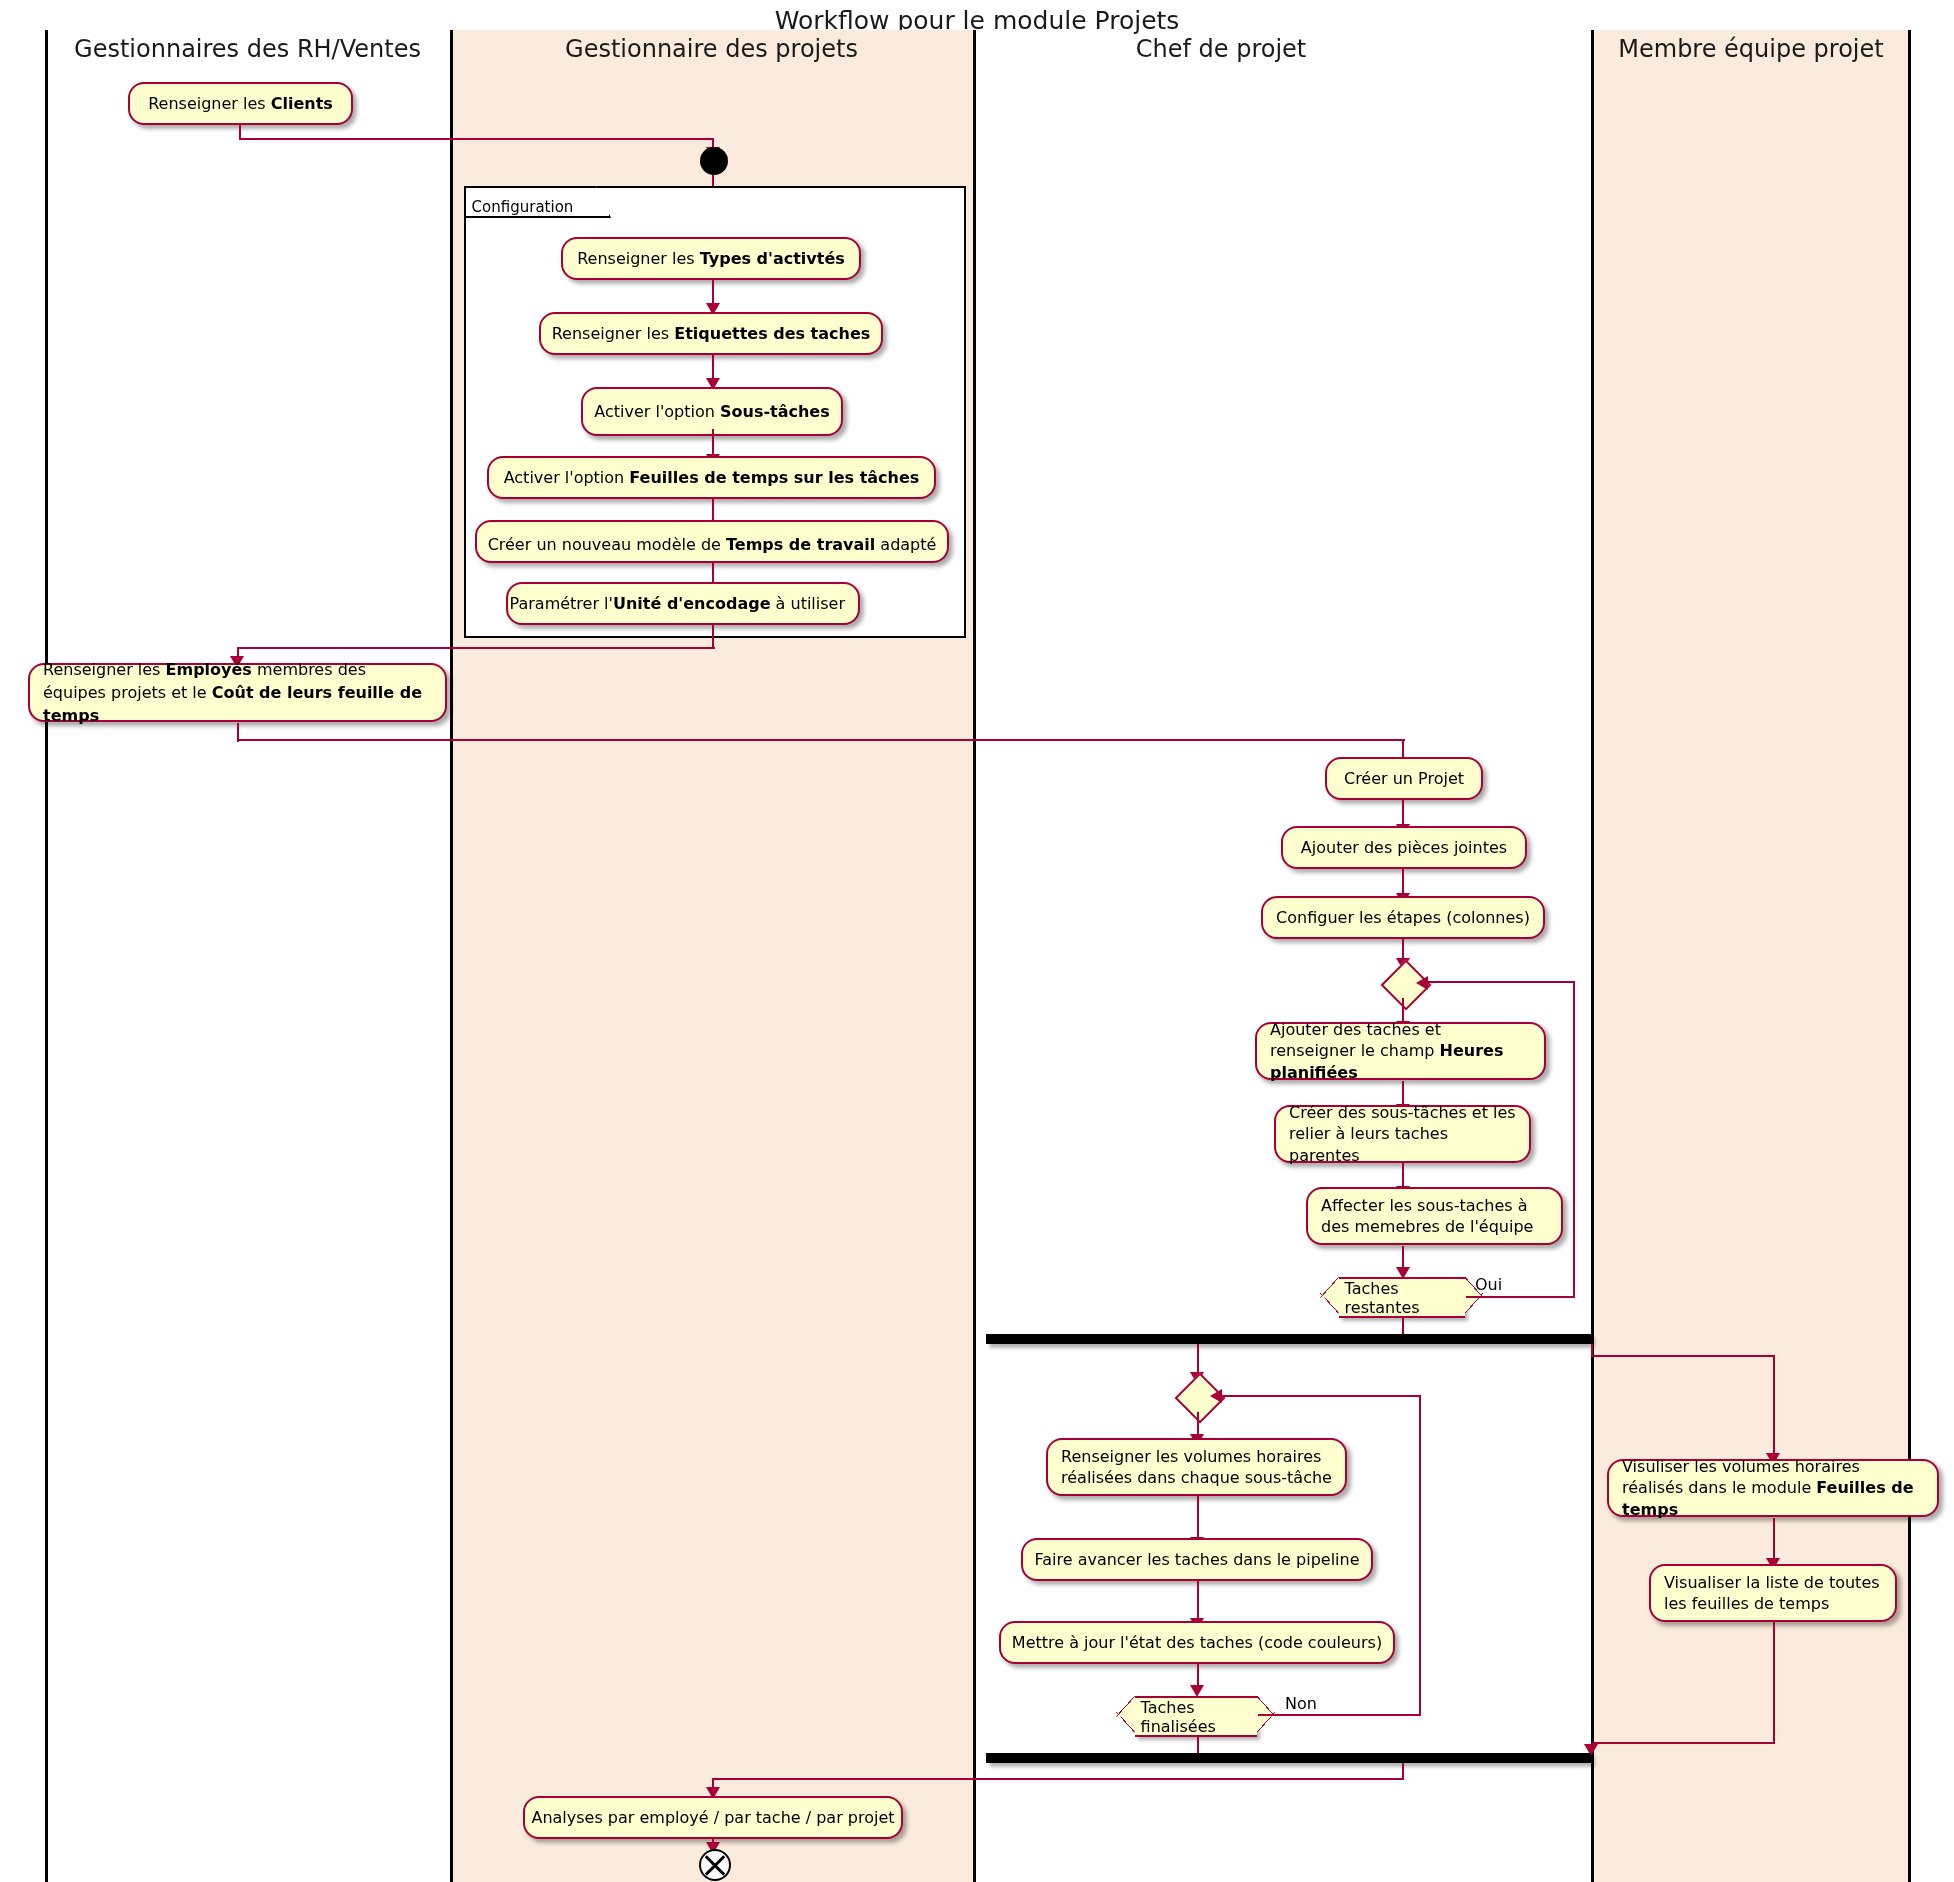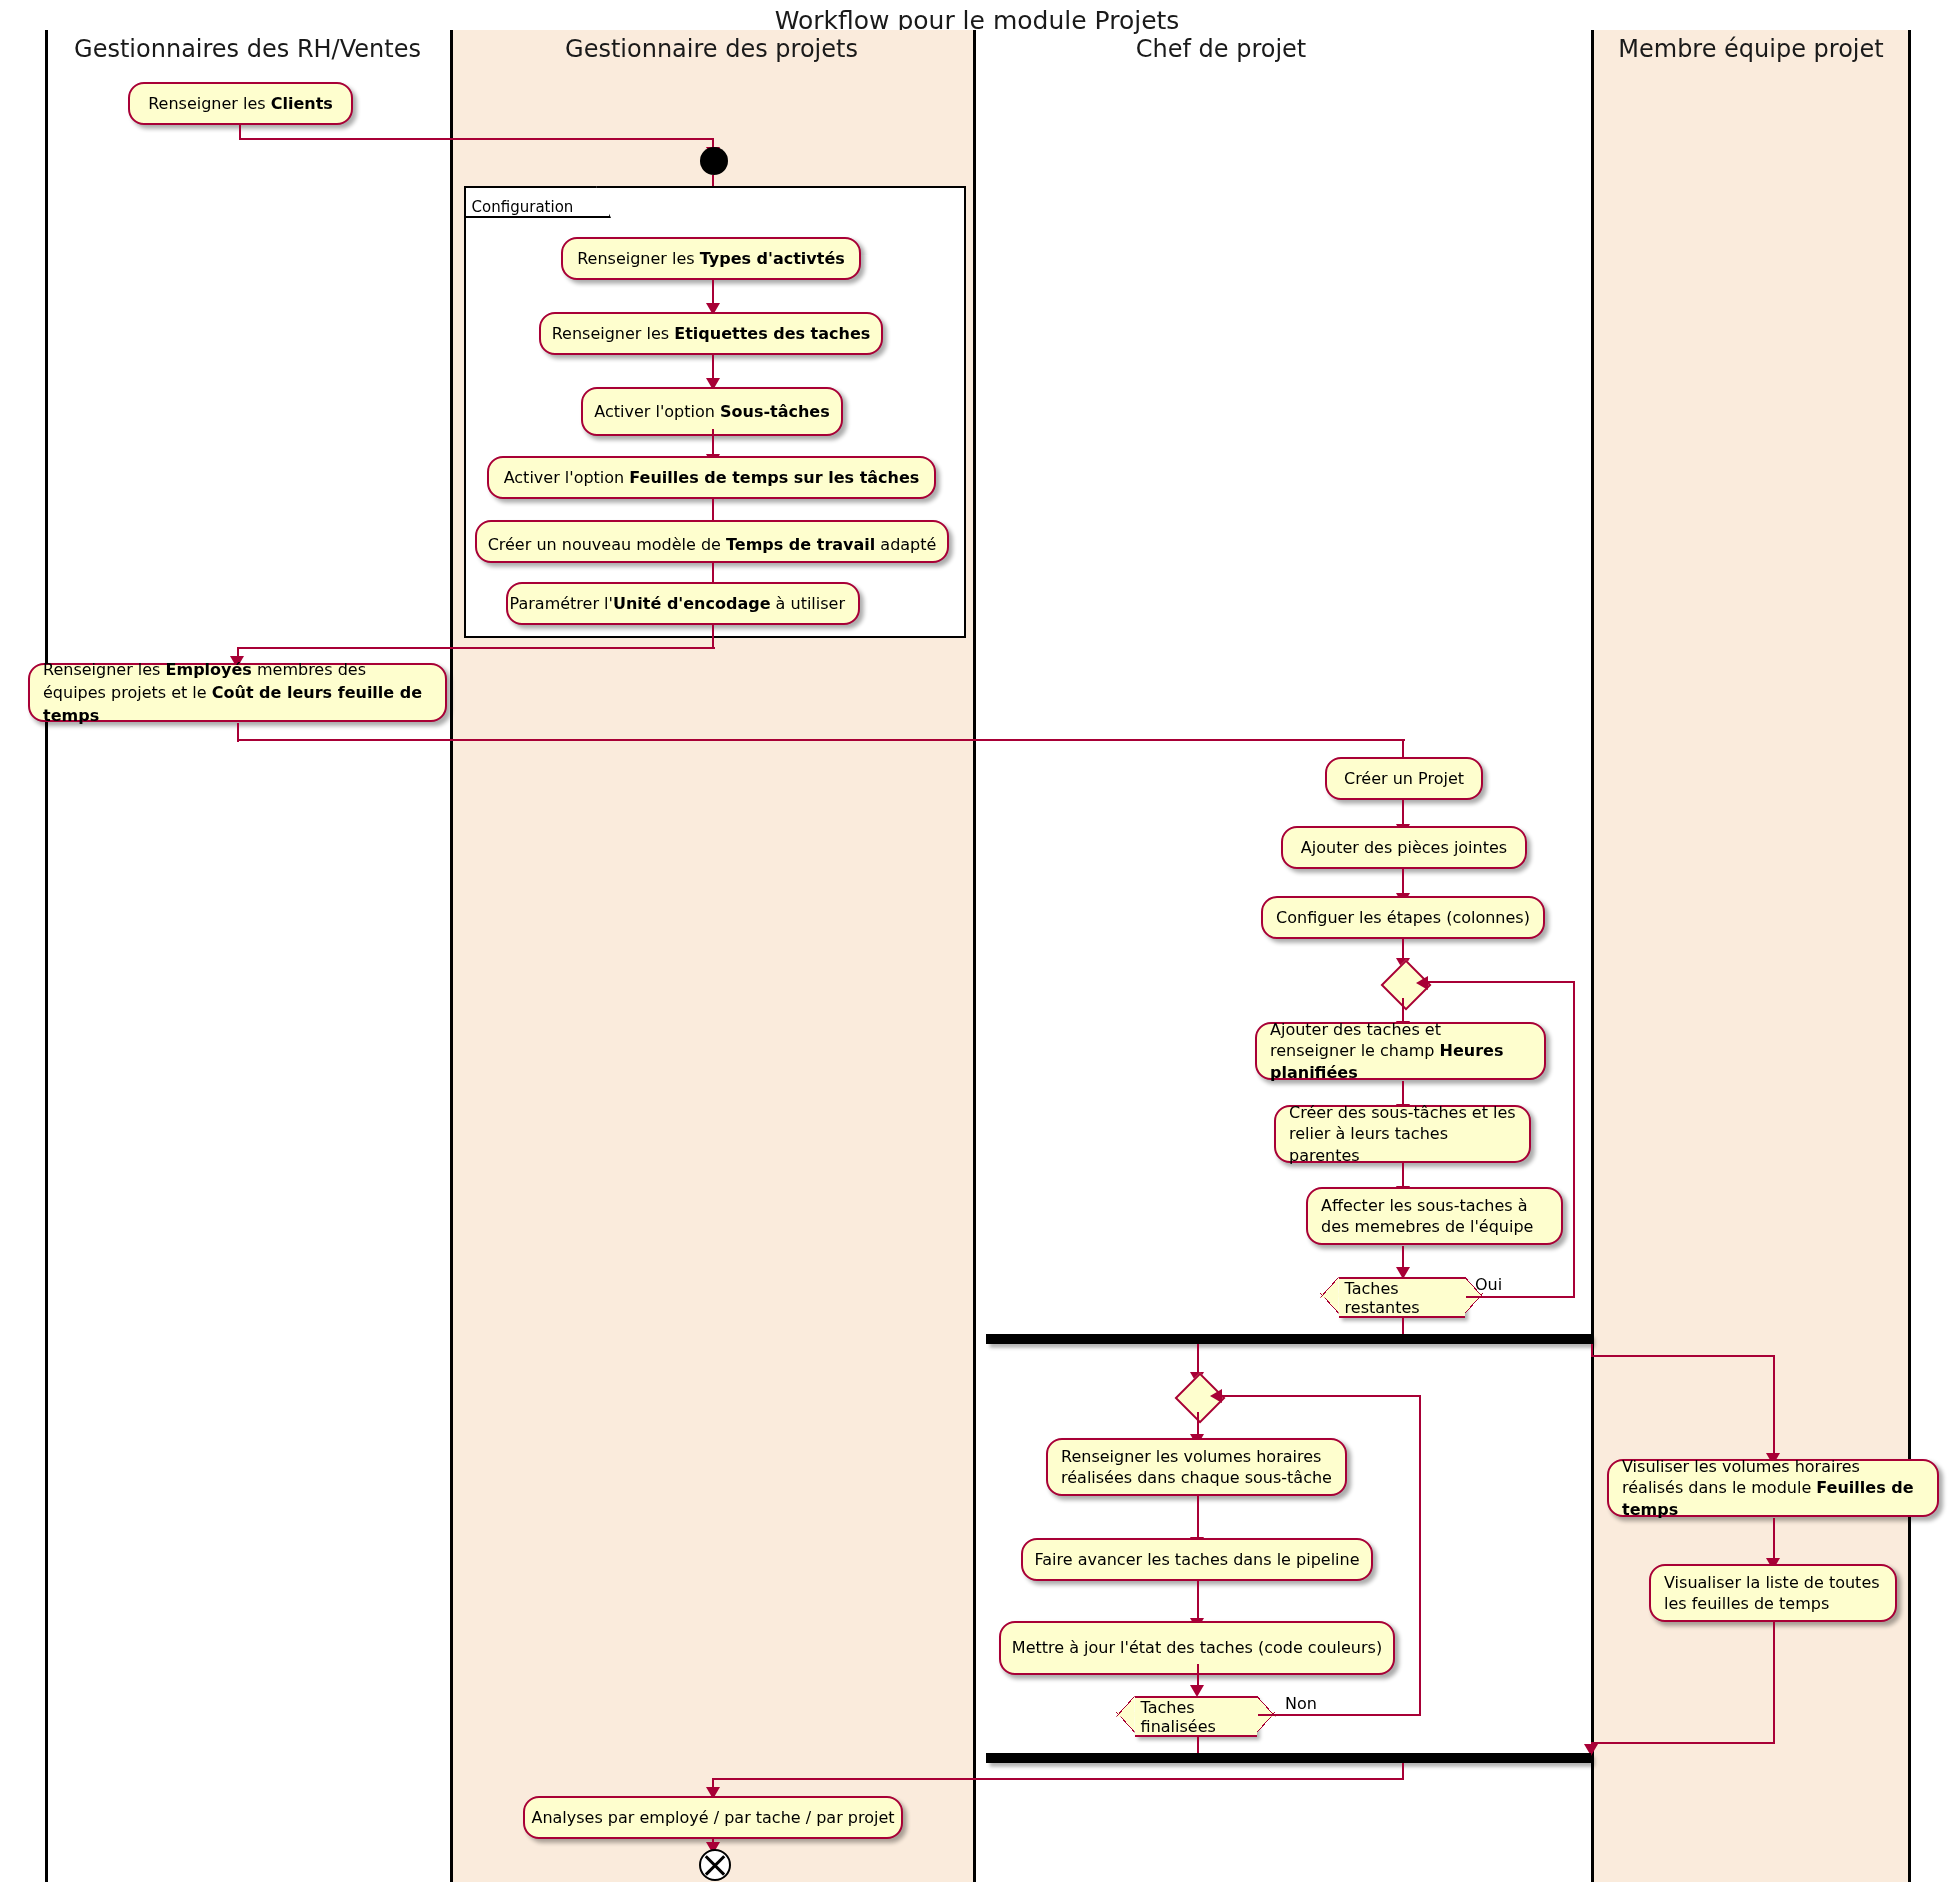--- a/index.html
+++ b/index.html
@@ -230,21 +230,21 @@
   </div>
   <div class="ln lnv" style="left:1197px;top:1496px;height:45px;"></div>
   <div class="arrow down" style="left:1190px;top:1537px;"></div>
 
   <div class="act" style="left:1021px;top:1538px;width:352px;height:43px;">
     <span>Faire avancer les taches dans le pipeline</span>
   </div>
   <div class="ln lnv" style="left:1197px;top:1581px;height:41px;"></div>
   <div class="arrow down" style="left:1190px;top:1618px;"></div>
 
-  <div class="act" style="left:999px;top:1621px;width:396px;height:54px;">
+  <div class="act" style="left:999px;top:1621px;width:396px;height:43px;">
     <span>Mettre à jour l'état des taches (code couleurs)</span>
   </div>
   <div class="ln lnv" style="left:1197px;top:1664px;height:25px;"></div>
   <div class="arrow down" style="left:1190px;top:1685px;"></div>
 
   <div class="hexwrap" style="left:1135px;top:1696px;width:122px;">
     <div class="hex">
       <span>Taches finalisées</span>
     </div>
   </div>

